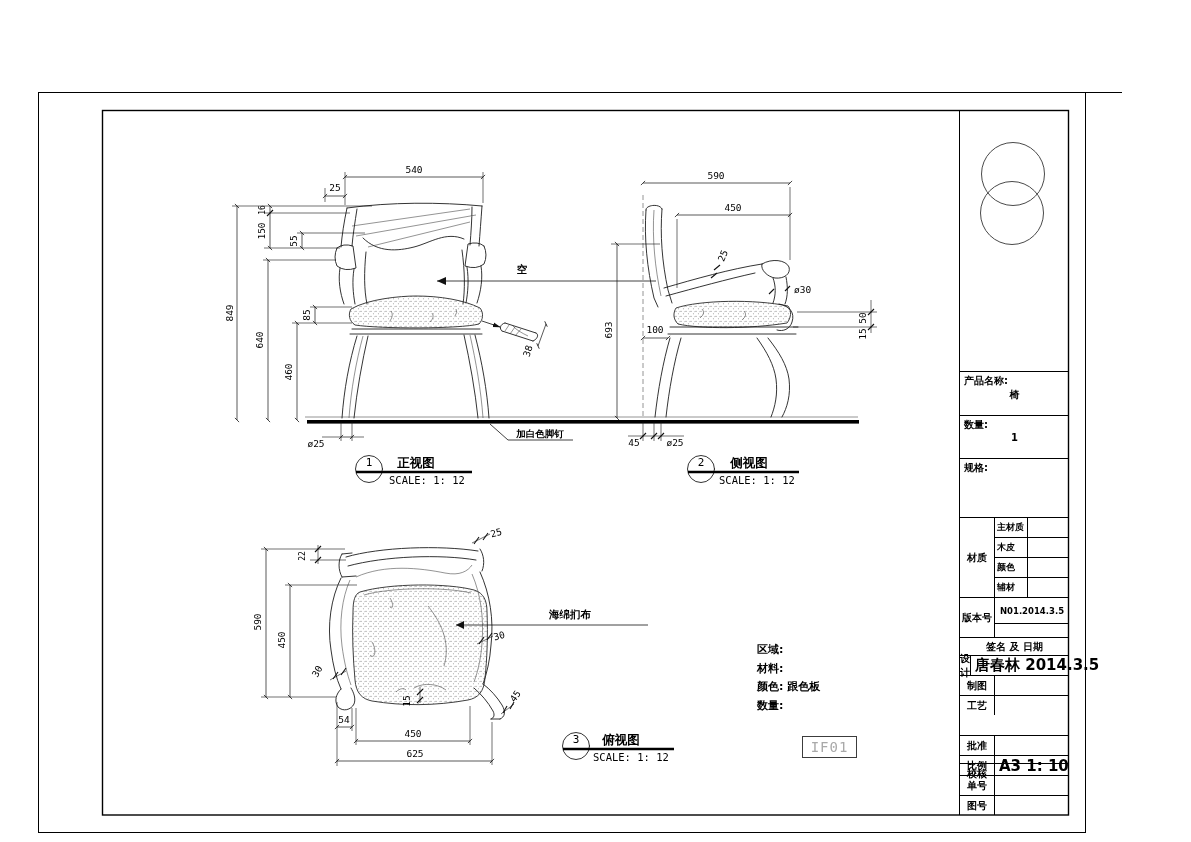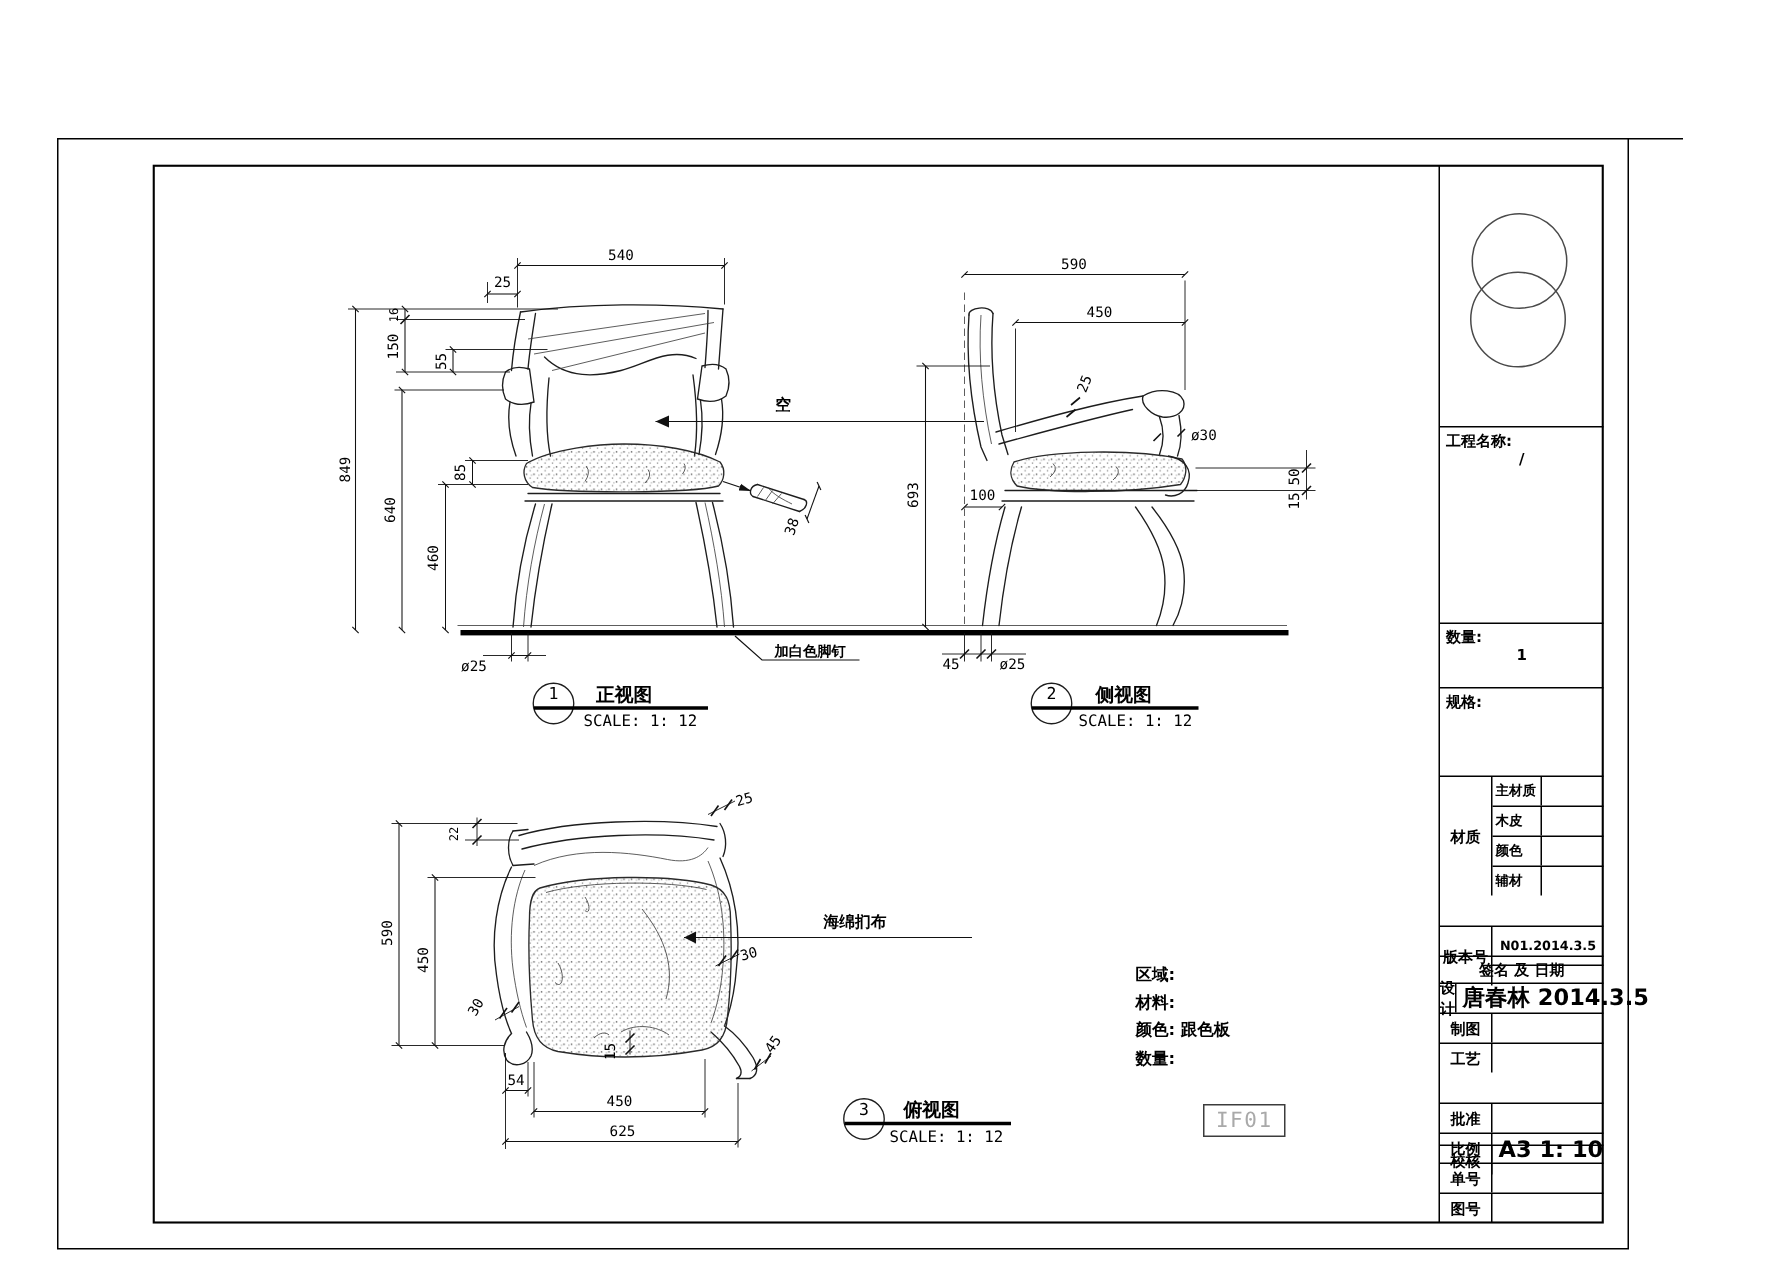--- a/index.html
+++ b/index.html
@@ -374,23 +374,23 @@
   <div>数量:</div>
 </div>
 
 <div id="codebox">IF01</div>
 
 <div id="tblock">
   <div class="tb-row" style="top:0;height:174px;border-top:none;">
     <div class="logo-circle" style="left:21px;top:32px;"></div>
     <div class="logo-circle" style="left:20px;top:71px;"></div>
   </div>
-  <div class="tb-row" style="top:174px;height:43px;">
-    <div class="tb-label">工程名称:</div>
-    <div class="tb-val">/</div>
+  <div class="tb-row" style="top:261px;height:44px;">
+    <div class="tb-label">产品名称:</div>
+    <div class="tb-val">椅</div>
   </div>
   <div class="tb-row" style="top:305px;height:43px;">
     <div class="tb-label">数量:</div>
     <div class="tb-val">1</div>
   </div>
   <div class="tb-row" style="top:348px;height:59px;">
     <div class="tb-label">规格:</div>
     <div class="tb-val"></div>
   </div>
   <div class="tb-row" style="top:407px;height:80px;">
@@ -409,21 +409,21 @@
           <div class="ml">颜色</div>
           <div></div>
         </div>
         <div class="mat-row">
           <div class="ml">辅材</div>
           <div></div>
         </div>
       </div>
     </div>
   </div>
-  <div class="tb-row" style="top:487px;height:40px;margin-top:20px;">
+  <div class="tb-row" style="top:487px;height:40px;">
     <div class="ver-wrap">
       <div class="ver-left">版本号</div>
       <div class="ver-rows">
         <div class="ver-top">N01.2014.3.5</div>
         <div class="ver-bot"></div>
       </div>
     </div>
   </div>
   <div class="tb-row" style="top:527px;height:18px;">
     <div class="sign-head">签名 及 日期</div>

